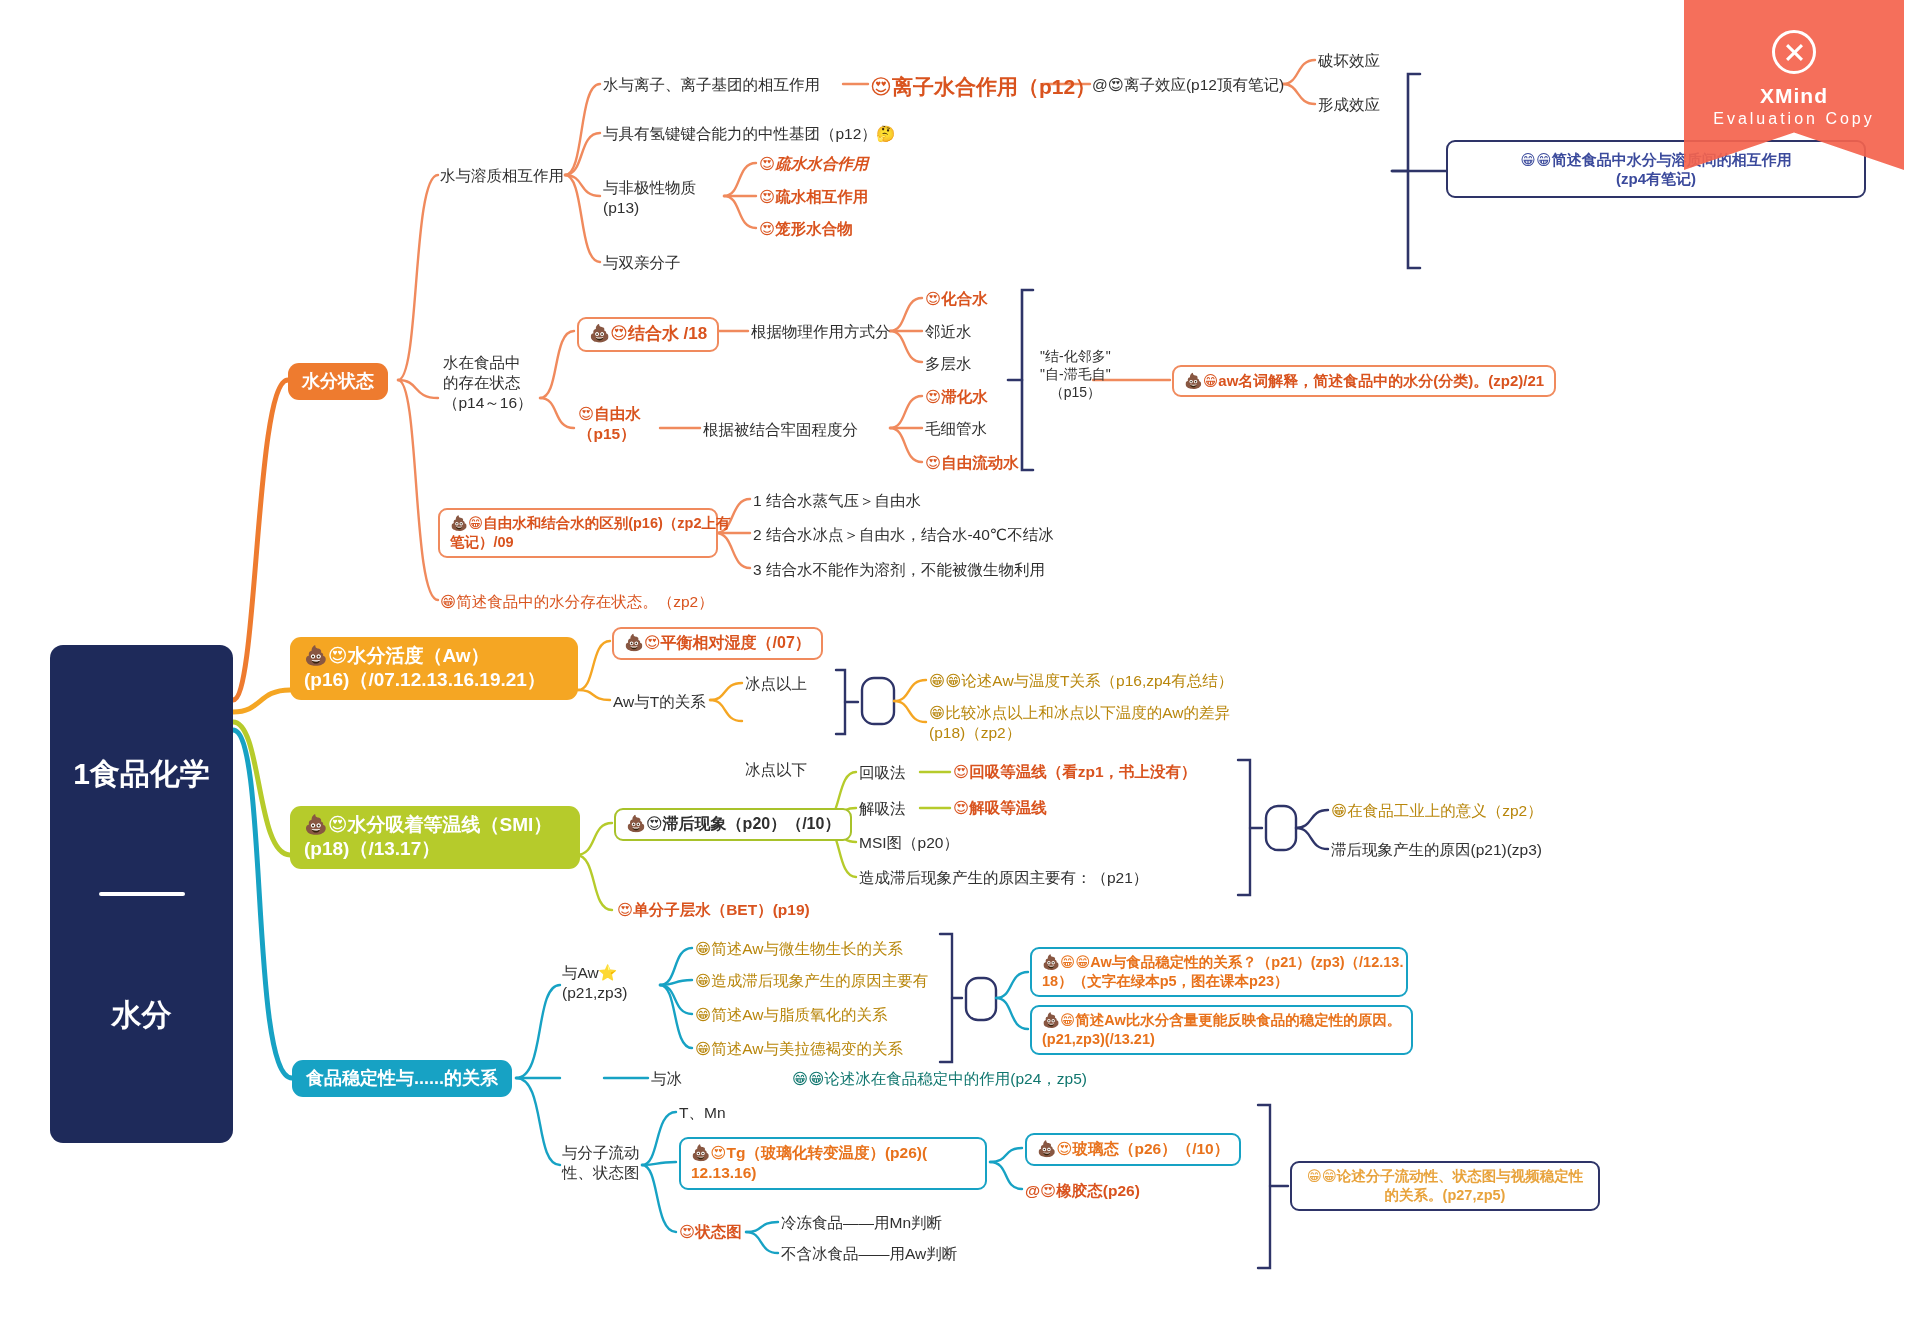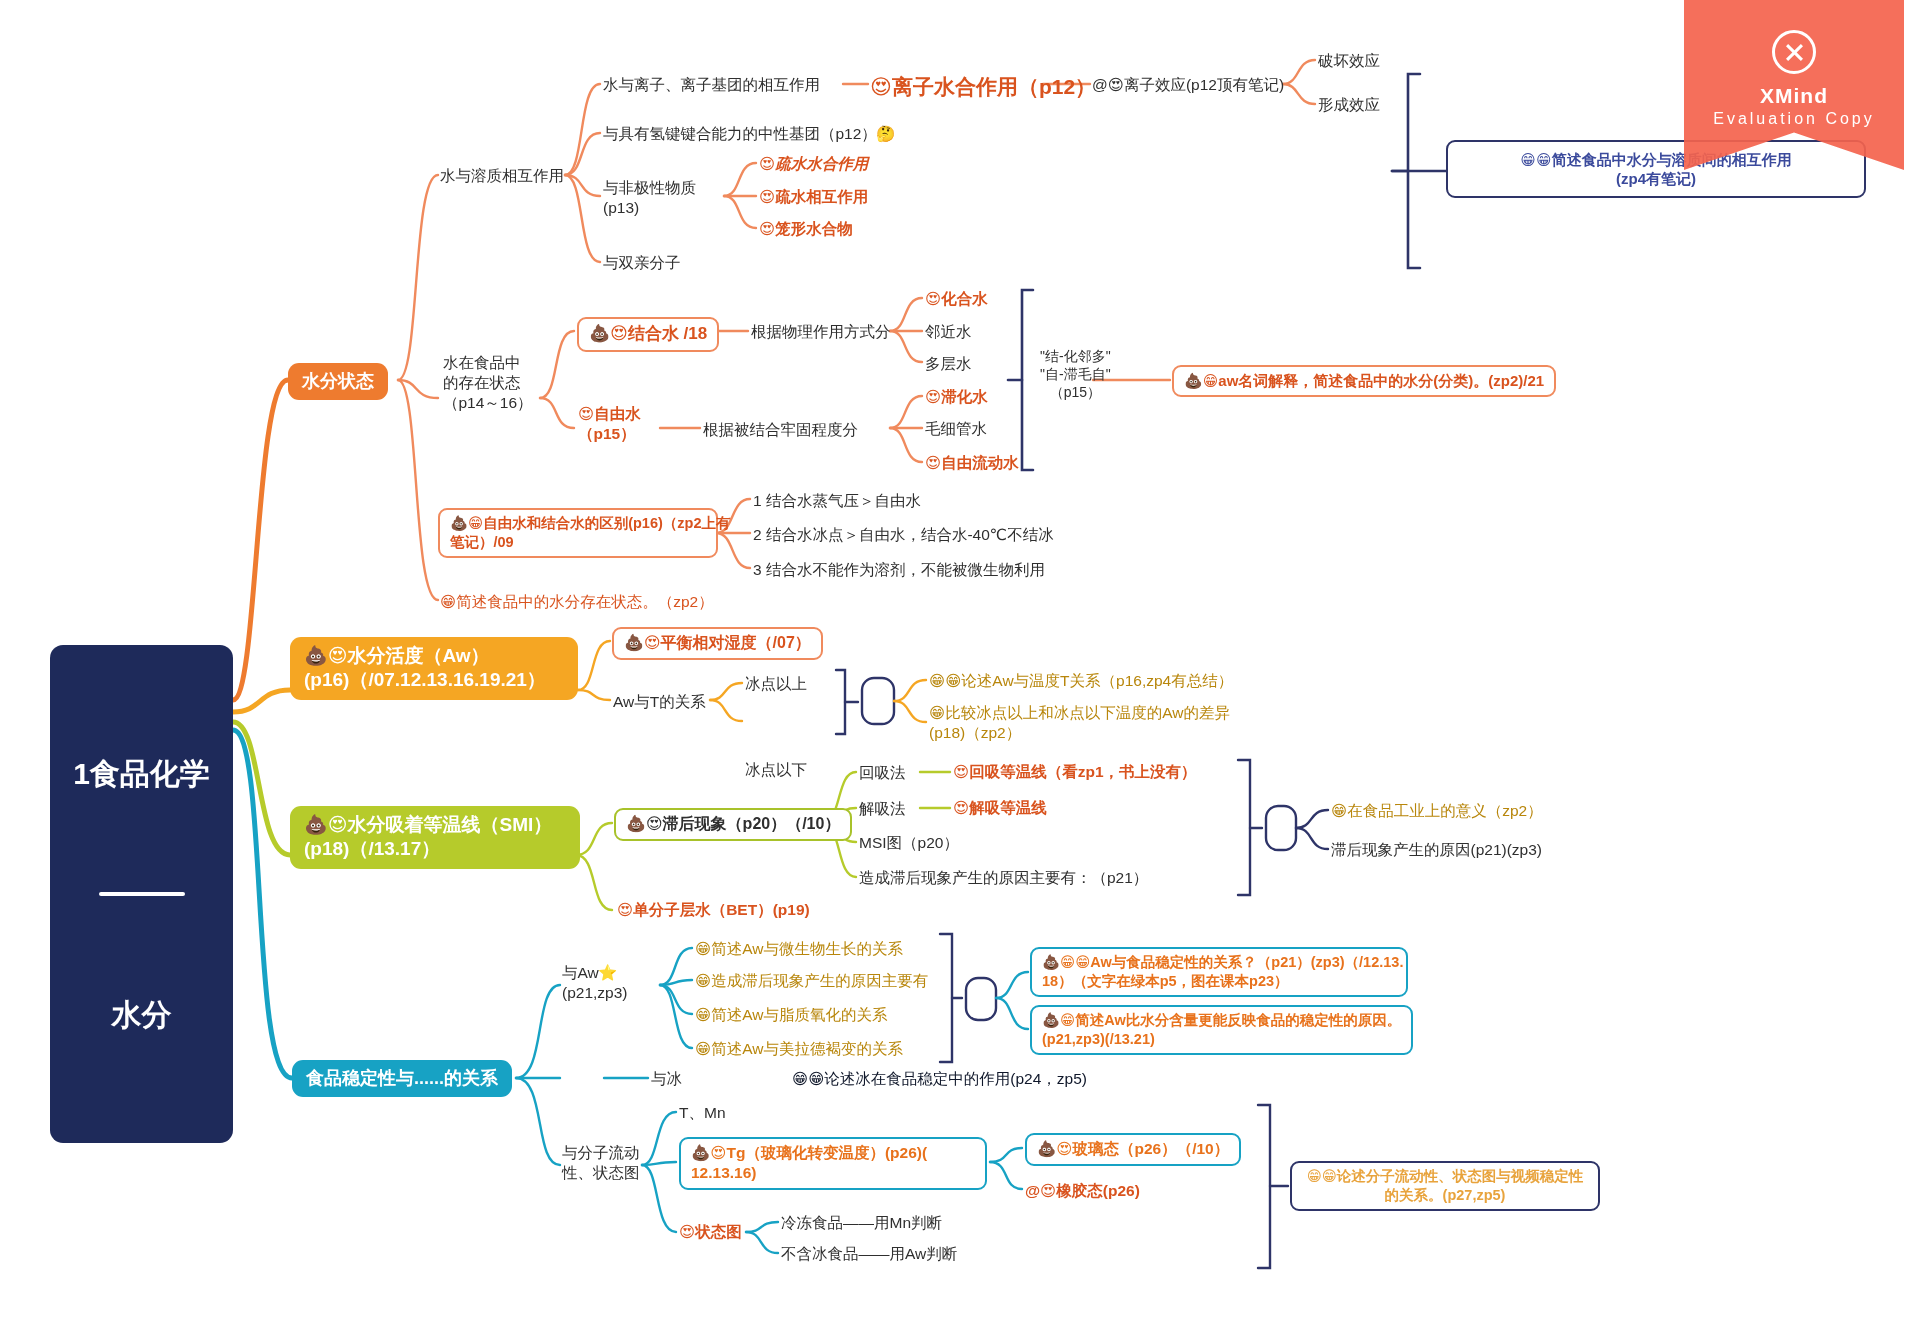--- a/index.html
+++ b/index.html
@@ -272,21 +272,21 @@
   <div class="node plain" style="left:695px; top:971px; color:#b8860b;">😁造成滞后现象产生的原因主要有</div>
   <div class="node plain" style="left:695px; top:1005px; color:#b8860b;">😁简述Aw与脂质氧化的关系</div>
   <div class="node plain" style="left:695px; top:1039px; color:#b8860b;">😁简述Aw与美拉德褐变的关系</div>
 
   <div class="node box teal" style="left:1030px; top:947px; width:378px; font-size:14.5px;">💩😁😁Aw与食品稳定性的关系？（p21）(zp3)（/12.13.
 18）（文字在绿本p5，图在课本p23）</div>
   <div class="node box teal" style="left:1030px; top:1005px; width:383px; font-size:14.5px;">💩😁简述Aw比水分含量更能反映食品的稳定性的原因。
 (p21,zp3)(/13.21)</div>
 
   <div class="node plain" style="left:651px; top:1069px;">与冰</div>
-  <div class="node plain" style="left:792px; top:1069px; color:#0f172a;">😁😁论述冰在食品稳定中的作用(p24，zp5)</div>
+  <div class="node plain" style="left:792px; top:1069px; color:#0f766e;">😁😁论述冰在食品稳定中的作用(p24，zp5)</div>
 
   <div class="node plain" style="left:562px; top:1143px;">与分子流动
 性、状态图</div>
   <div class="node plain" style="left:679px; top:1103px;">T、Mn</div>
   <div class="node box teal" style="left:679px; top:1137px; width:308px; font-size:15.5px;">💩😍Tg（玻璃化转变温度）(p26)(
 12.13.16)</div>
   <div class="node box teal" style="left:1025px; top:1133px; font-size:15.5px;">💩😍玻璃态（p26）（/10）</div>
   <div class="node plain bold" style="left:1025px; top:1181px; color:#d9531e;">@😍橡胶态(p26)</div>
 
   <div class="node plain bold" style="left:679px; top:1222px; color:#d9531e;">😍状态图</div>

